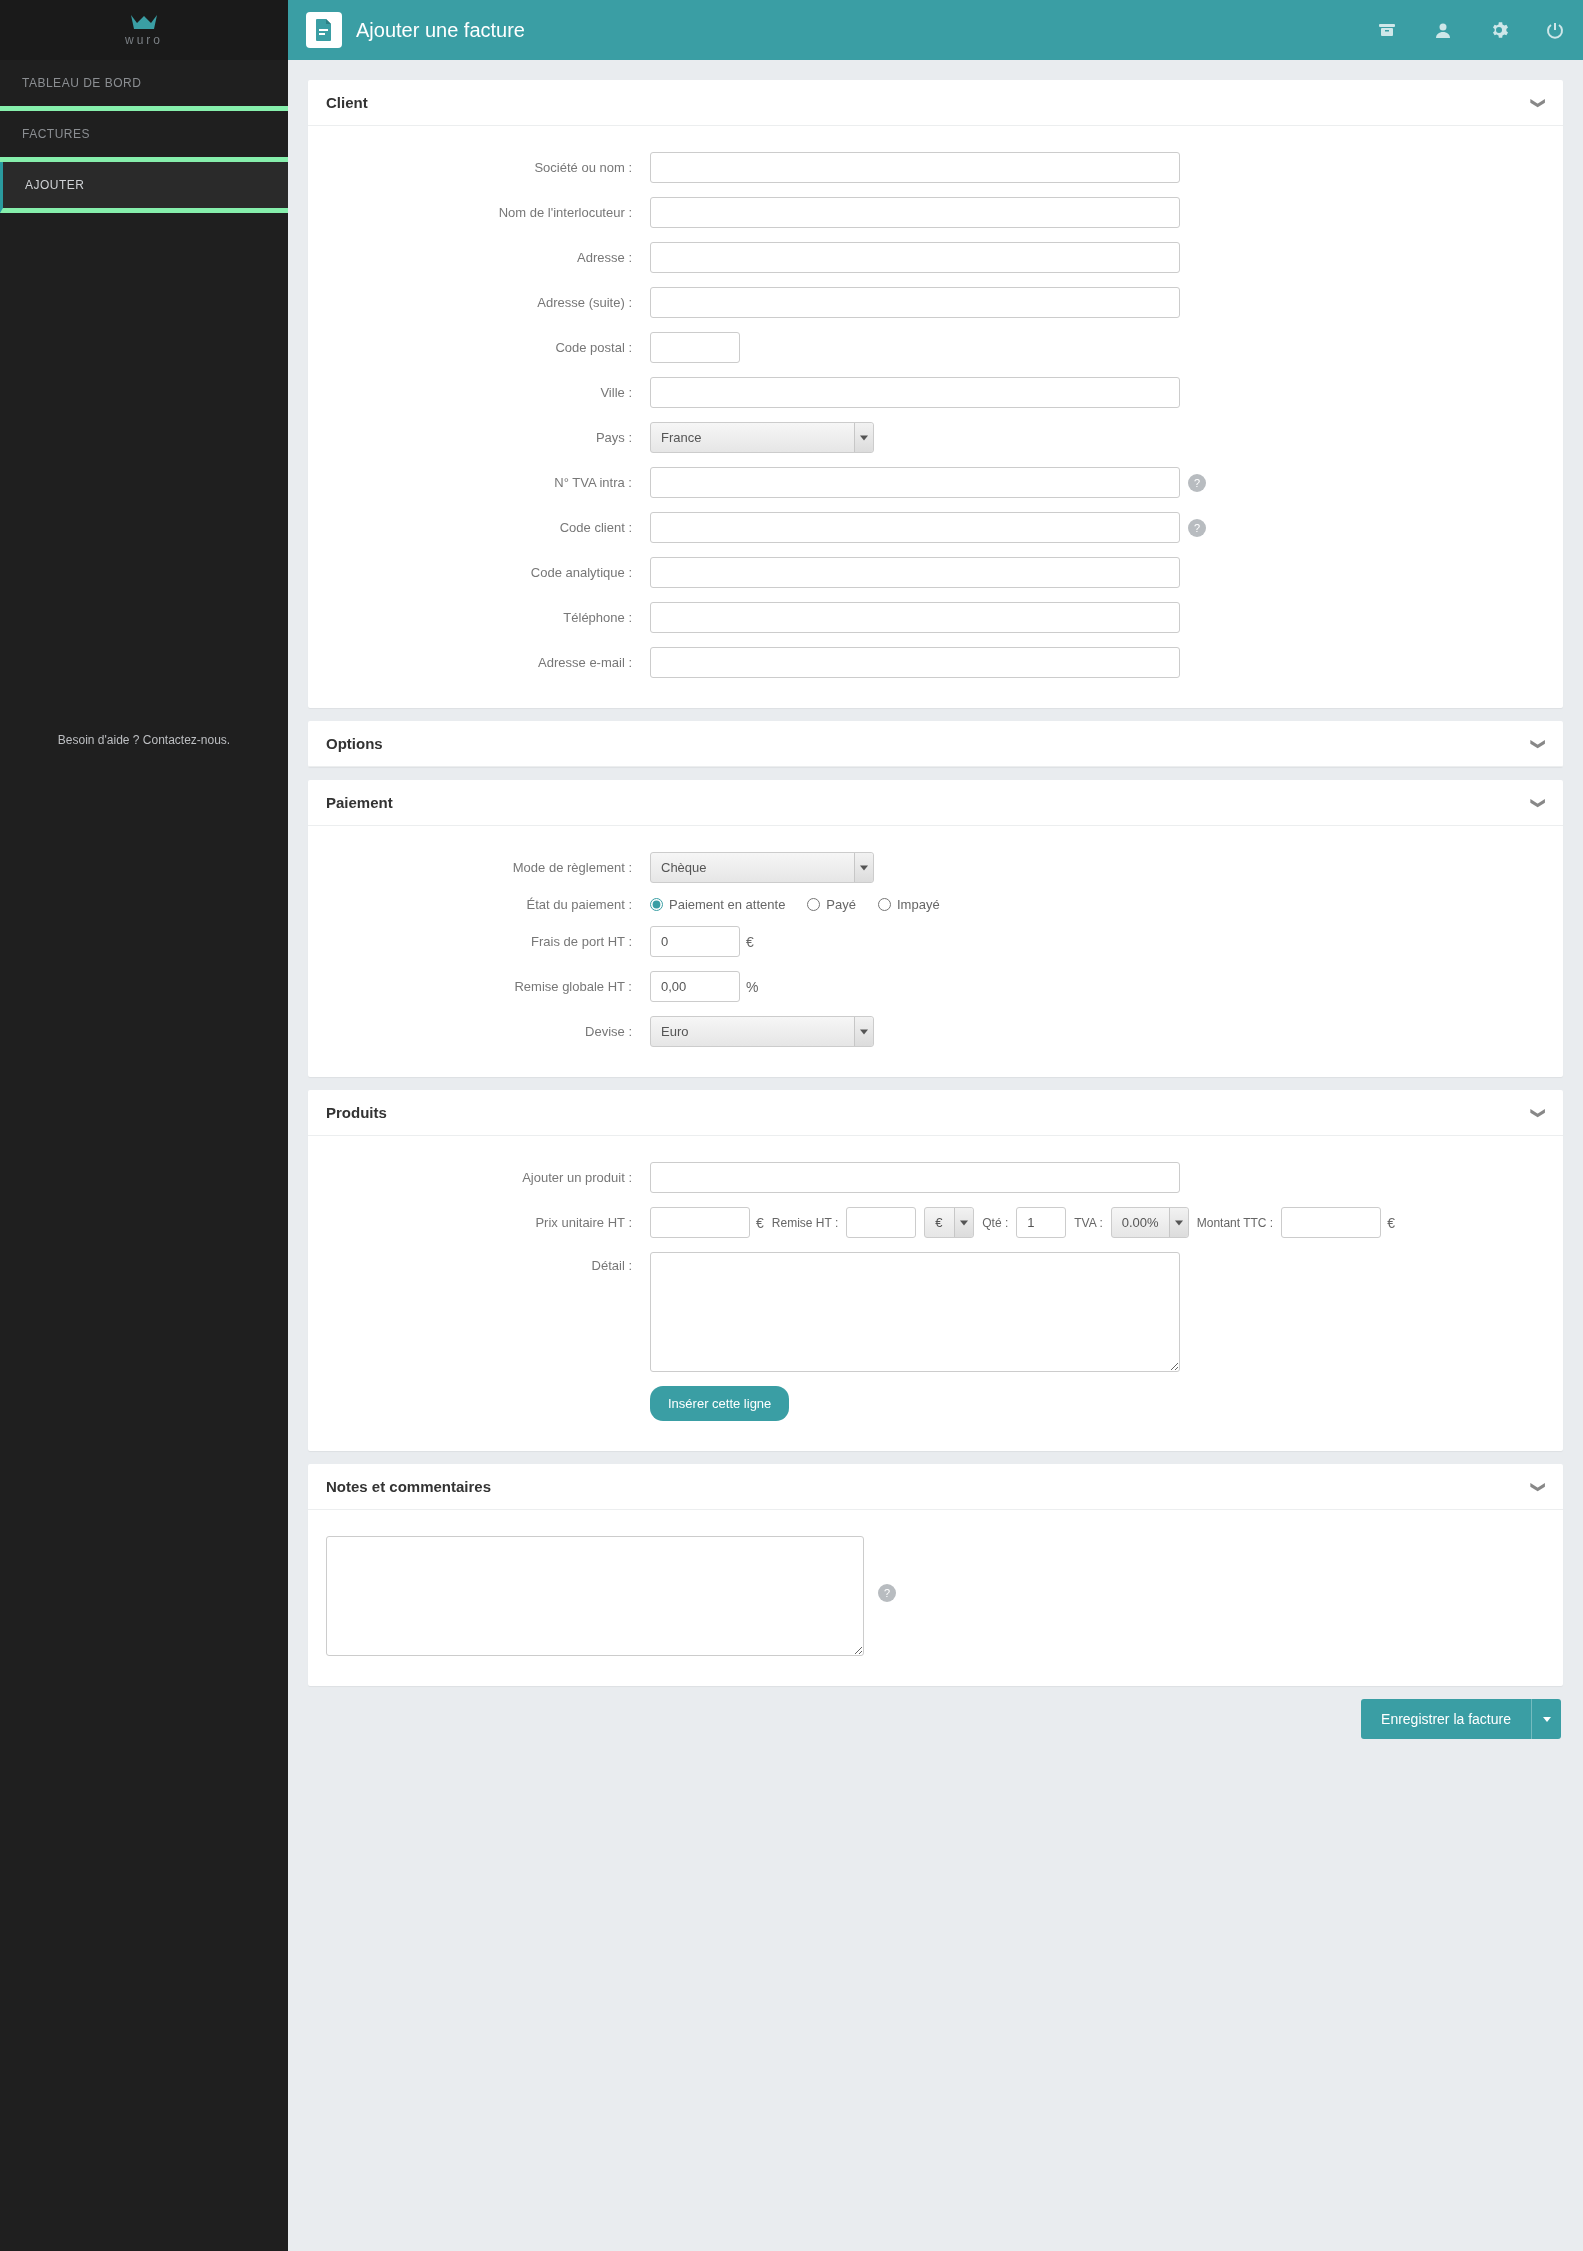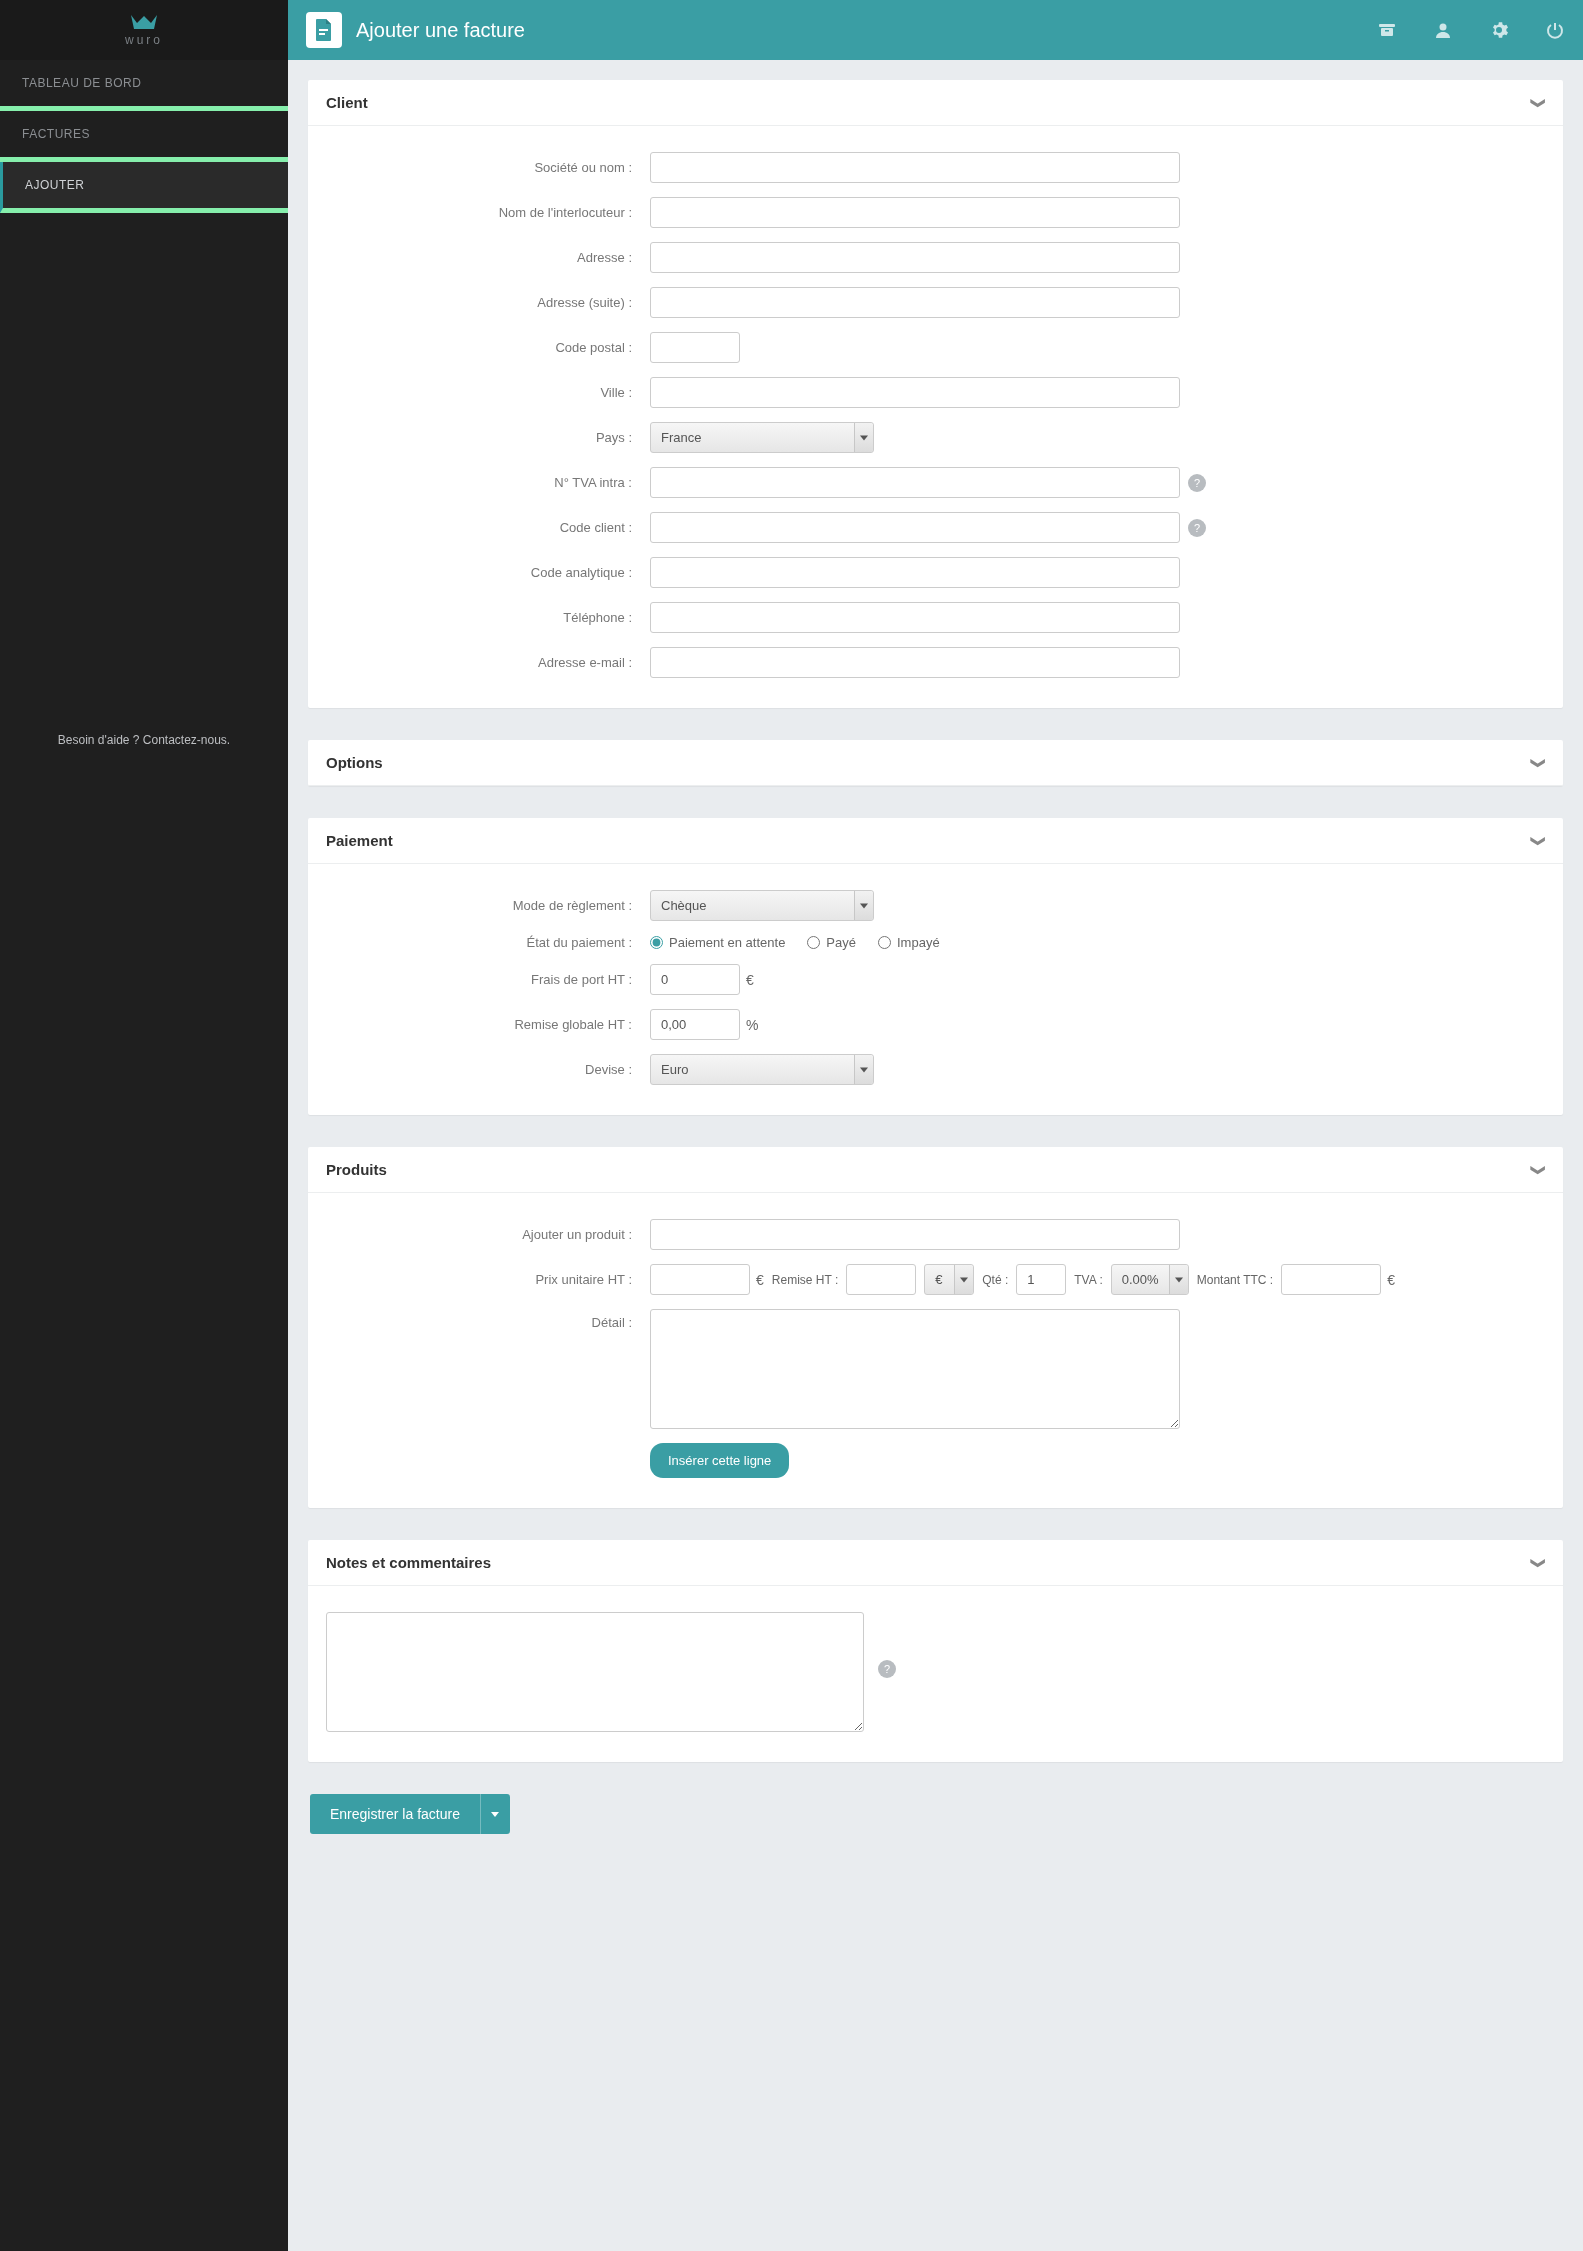--- a/index.html
+++ b/index.html
@@ -97,21 +97,21 @@
   .top-actions .top-icon {
     width: 20px; height: 20px;
     color: #cfe7e9;
     cursor: pointer;
     display: flex; align-items: center; justify-content: center;
   }
   .content {
     padding: 20px;
     display: flex;
     flex-direction: column;
-    gap: 32px;
+    gap: 13px;
   }
   
   .panel {
     background: #fff;
     border-radius: 2px;
     box-shadow: 0 1px 1px rgba(0,0,0,0.05);
   }
   .panel-header {
     padding: 14px 18px;
     font-size: 15px;
@@ -256,20 +256,21 @@
   
   .notes-body {
     padding: 26px 18px 30px 18px;
     display: flex;
     align-items: flex-start;
     gap: 14px;
   }
   
   .save-row {
     display: flex;
+    justify-content: flex-end;
     padding: 0 2px;
   }
   .btn-save-group {
     display: flex;
     border-radius: 3px;
     overflow: hidden;
   }
   .btn-save {
     background: #3a9ea4;
     color: #fff;

